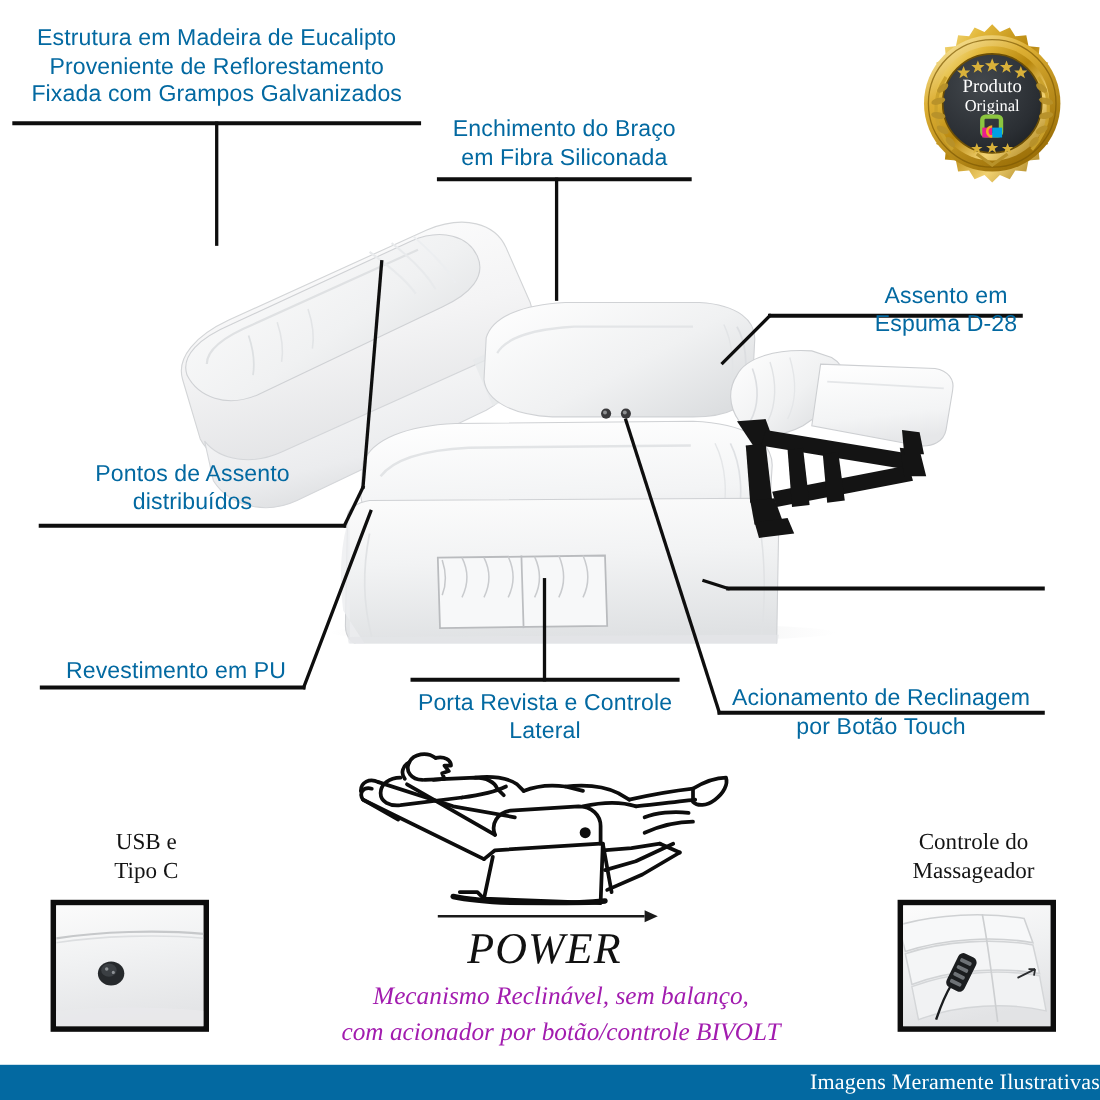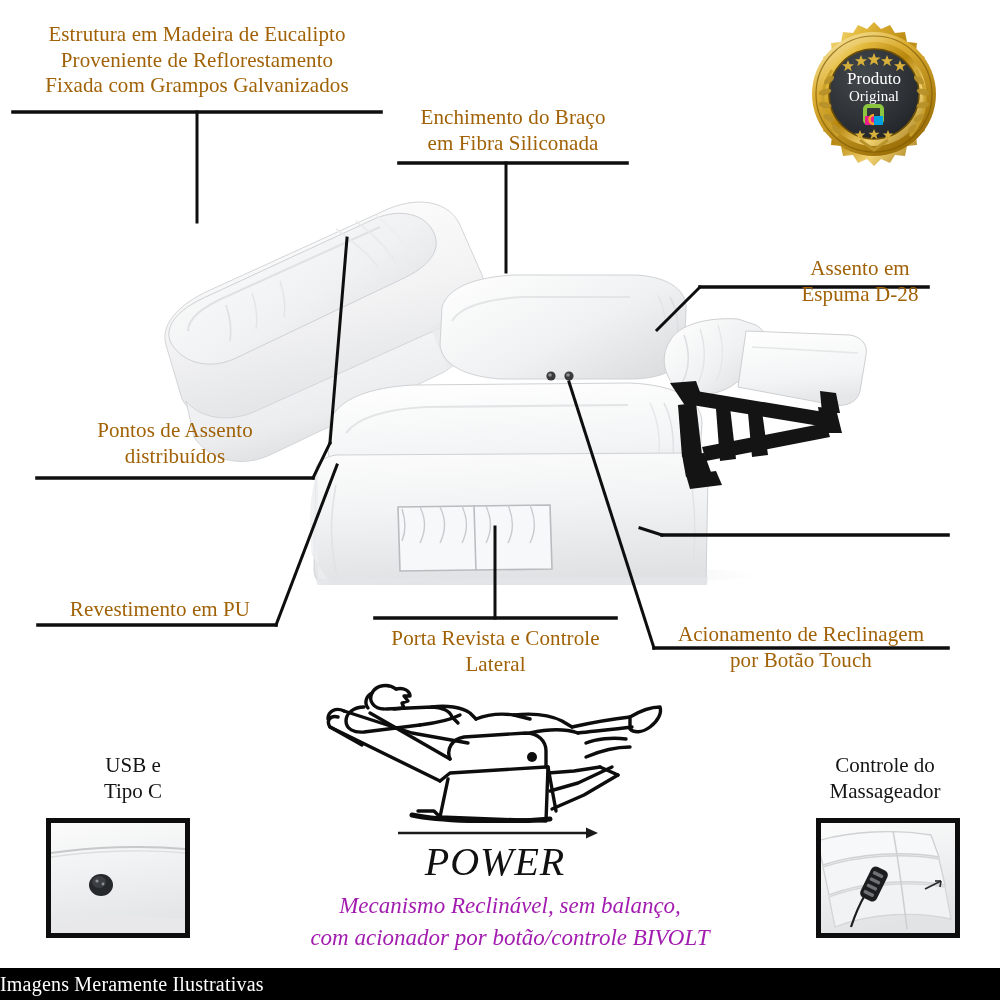--- a/index.html
+++ b/index.html
@@ -14,24 +14,24 @@
     height: 1000px;
     background: #ffffff;
     overflow: hidden;
     font-family: "Liberation Serif", "DejaVu Serif", serif;
     color: #111111;
   }
 
   
   .callout {
     position: absolute;
-    font-family: Liberation Serif, serif;
+    font-family: Liberation Sans, sans-serif;
     font-size: 21px;
     line-height: 1.22;
-    color: #a16207;
+    color: #0369a1;
     text-align: center;
     white-space: pre-line;
     letter-spacing: 0.1px;
   }
 
   
   #leaders {
     position: absolute;
     left: 0; top: 0;
     width: 1000px;
@@ -44,21 +44,21 @@
     position: absolute;
     left: 130px;
     top: 155px;
     width: 740px;
     height: 430px;
   }
 
   
   #badge {
     position: absolute;
-    left: 798px;
+    left: 826px;
     top: 18px;
     width: 152px;
     height: 152px;
   }
 
   
   #power-diagram {
     position: absolute;
     left: 300px;
     top: 663px;
@@ -112,25 +112,25 @@
     color: #a21caf;
   }
 
   
   #footer-bar {
     position: absolute;
     left: 0;
     top: 968px;
     width: 1000px;
     height: 32px;
-    background: #000000;
+    background: #0369a1;
     color: #ffffff;
     font-size: 20px;
     line-height: 32px;
-    text-align: left;
+    text-align: right;
     letter-spacing: 0.2px;
   }
 </style>
 </head>
 <body>
 
 <div id="page">
 
   <div id="product-photo">
     <svg viewBox="0 0 740 430" width="740" height="430">

